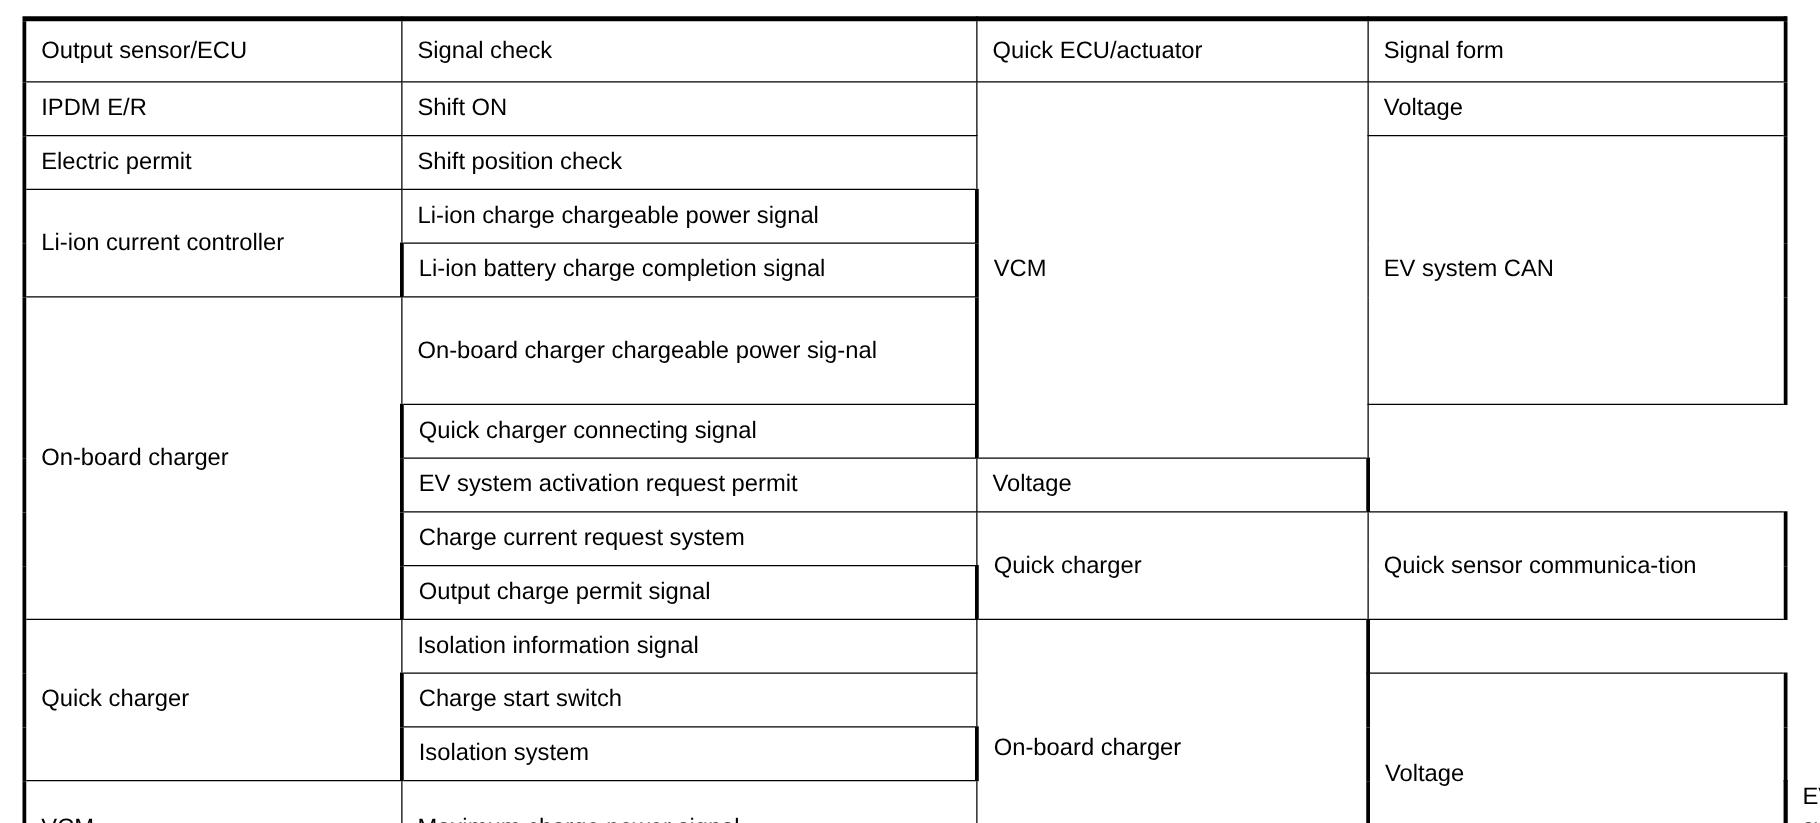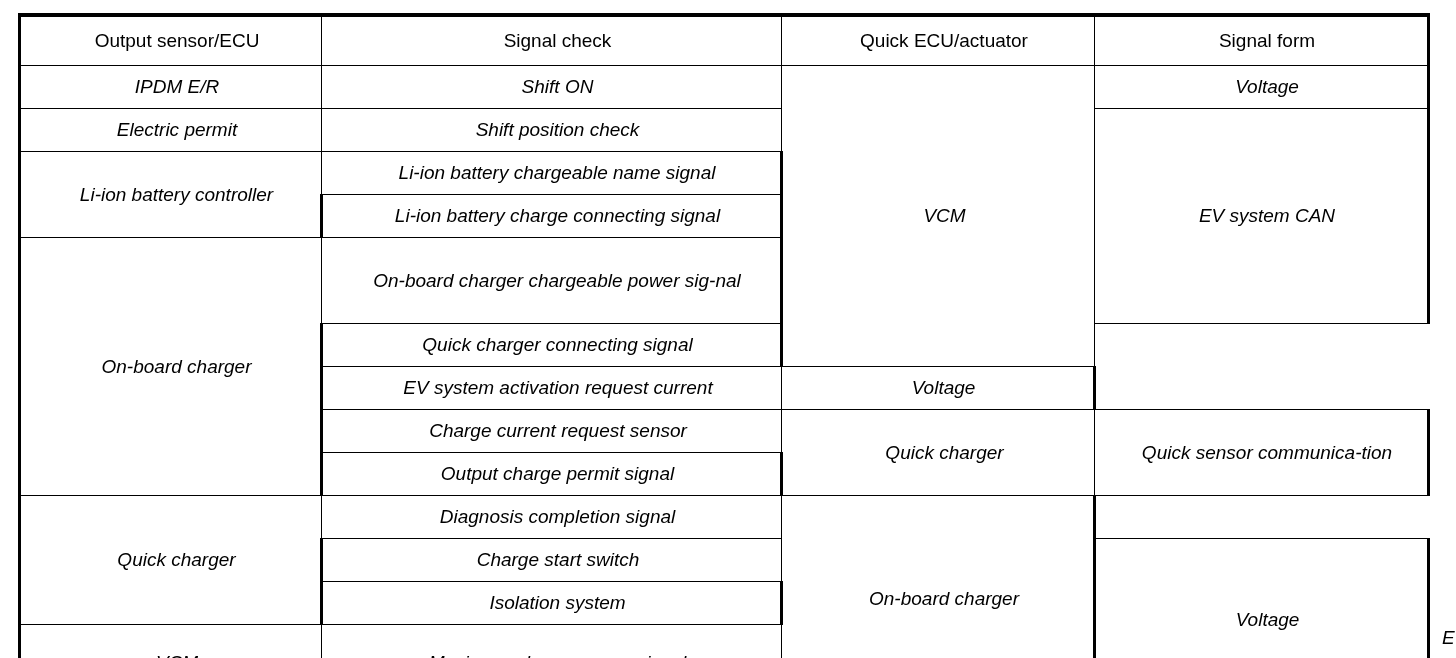--- a/index.html
+++ b/index.html
@@ -36,21 +36,21 @@
   table.signal-table col.c4 { width: 334px; }
 
   table.signal-table th,
   table.signal-table td {
     border: 1px solid #000;
     font-size: 19px;
     font-weight: normal;
     line-height: 1.32;
     padding: 0 0 0 12px;
     vertical-align: middle;
-    text-align: center;
+    text-align: left;
     background: #ffffff;
   }
 
   
   table.signal-table th:first-child,
   table.signal-table td:first-child {
     border-left: 3px solid #000;
   }
   table.signal-table th:last-child,
   table.signal-table td:last-child {
@@ -62,21 +62,20 @@
     text-align: center;
     padding: 0;
     height: 48px;
     border-bottom: 3px solid #000;
     border-top: none;
   }
 
   
   tbody tr td {
     height: 42px;
-    font-style: italic;
   }
 
   
   td.sep-strong-right,
   th.sep-strong-right {
     border-right: 3px solid #000;
   }
 
   td.tall-2 { height: 84px; }
   td.tall-3 { height: 126px; }
@@ -123,55 +122,55 @@
         <td>Voltage</td>
       </tr>
 
       <tr>
         <td class="sep-strong-right">Electric permit</td>
         <td class="sep-strong-right">Shift position check</td>
         <td class="tall-4" rowspan="4">EV system CAN</td>
       </tr>
 
       <tr>
-        <td class="sep-strong-right tall-2" rowspan="2">Li-ion battery controller</td>
-        <td class="sep-strong-right">Li-ion battery chargeable name signal</td>
+        <td class="sep-strong-right tall-2" rowspan="2">Li-ion current controller</td>
+        <td class="sep-strong-right">Li-ion charge chargeable power signal</td>
       </tr>
 
       <tr>
-        <td class="sep-strong-right">Li-ion battery charge connecting signal</td>
+        <td class="sep-strong-right">Li-ion battery charge completion signal</td>
       </tr>
 
       <tr>
         <td class="sep-strong-right tall-5" rowspan="5">On-board charger</td>
         <td class="sep-strong-right wrap two-line">On-board charger chargeable power sig-nal</td>
       </tr>
 
       <tr>
         <td class="sep-strong-right">Quick charger connecting signal</td>
       </tr>
 
       <tr>
-        <td class="sep-strong-right">EV system activation request current</td>
+        <td class="sep-strong-right">EV system activation request permit</td>
         <td>Voltage</td>
       </tr>
 
       <tr>
-        <td class="sep-strong-right">Charge current request sensor</td>
+        <td class="sep-strong-right">Charge current request system</td>
         <td class="sep-strong-right tall-2" rowspan="2">Quick charger</td>
         <td class="wrap tall-2" rowspan="2">Quick sensor communica-tion</td>
       </tr>
 
       <tr>
         <td class="sep-strong-right">Output charge permit signal</td>
       </tr>
 
       <tr>
         <td class="sep-strong-right tall-3" rowspan="3">Quick charger</td>
-        <td class="sep-strong-right">Diagnosis completion signal</td>
+        <td class="sep-strong-right">Isolation information signal</td>
         <td class="sep-strong-right tall-4" rowspan="4">On-board charger</td>
       </tr>
 
       <tr>
         <td class="sep-strong-right">Charge start switch</td>
         <td class="tall-3" rowspan="3">Voltage</td>
       </tr>
 
       <tr>
         <td class="sep-strong-right">Isolation system</td>

